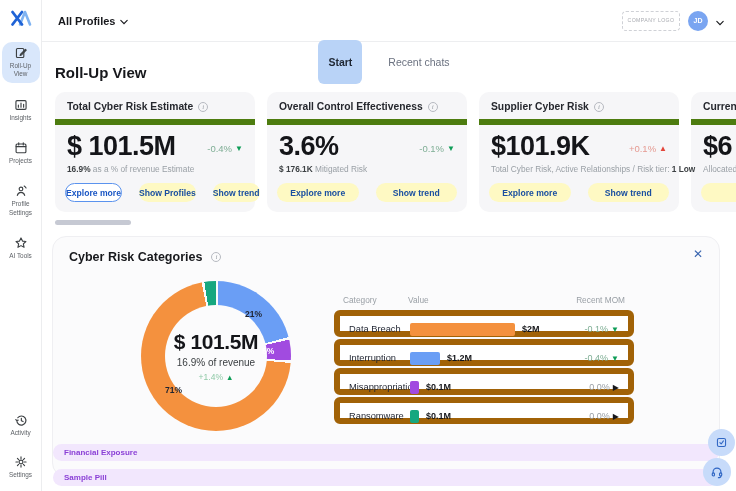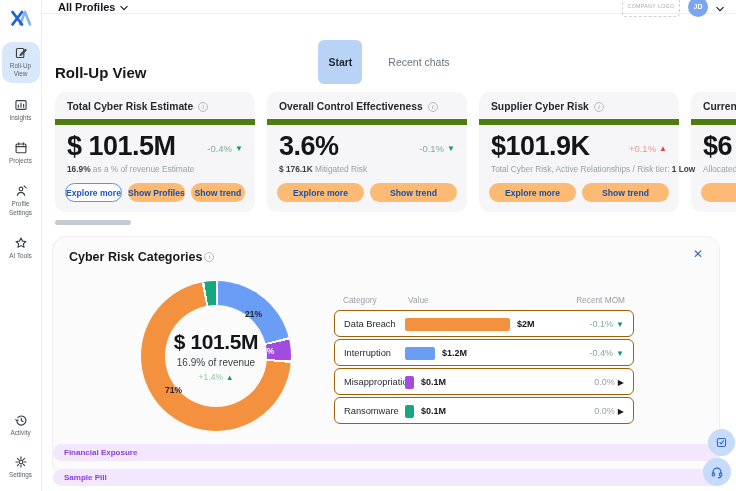--- a/index.html
+++ b/index.html
@@ -17,21 +17,21 @@
               align-items:center; cursor:pointer; }
   .nav-item.active { background:#D9E7FB; }
   .nav-icon { width:14px; height:14px; display:flex; align-items:center; justify-content:center; }
   .nav-icon svg { width:14px; height:14px; stroke:#3C4043; fill:none; stroke-width:1.3;
                   stroke-linecap:round; stroke-linejoin:round; }
   .nav-label { font-size:6.4px; line-height:1.3; color:#5F6368; text-align:center; margin-top:2px; }
   .sidebar-bottom { margin-top:auto; margin-bottom:8px; display:flex; flex-direction:column; gap:9px; }
 
   
   .main { position:absolute; left:42px; top:0; width:694px; height:491px; }
-  .topbar { position:absolute; left:0; top:0; width:100%; height:14px;
+  .topbar { position:absolute; left:0; top:0; width:100%; height:42px;
             border-bottom:1px solid #EDEEF0; display:flex; align-items:center; }
   .profile-selector { margin-left:16px; font-size:11px; font-weight:bold; color:#17181C;
                       display:flex; align-items:center; gap:5px; cursor:pointer; }
   .chev svg { width:8px; height:6px; stroke:#17181C; fill:none; stroke-width:1.4; stroke-linecap:round; }
   .topbar-right { margin-left:auto; margin-right:12px; display:flex; align-items:center; gap:8px; }
   .company-logo { width:58px; height:20px; border:1px dashed #CFD1D6; border-radius:4px;
                   display:flex; align-items:center; justify-content:center; text-align:center;
                   font-size:5.2px; letter-spacing:.4px; color:#A9ABB1; line-height:1.3; padding:0 4px; }
   .avatar { width:20px; height:20px; border-radius:50%; background:#7AA5F1; color:#fff;
             font-size:7px; font-weight:bold; display:flex; align-items:center; justify-content:center; }
@@ -56,33 +56,33 @@
                color:#9AA0A6; font-size:7px; line-height:9px; text-align:center;
                font-family:"Liberation Serif",serif; font-style:italic; flex:0 0 auto; }
   .card-body { position:relative; padding:6px 12px 0; flex:1; }
   .card-value { font-size:27px; font-weight:bold; letter-spacing:-.5px; color:#141519; }
   .card-sub { font-size:8.3px; color:#9AA0A6; margin-top:2px; white-space:nowrap; }
   .card-sub b { color:#3C4043; }
   .card-change { position:absolute; right:12px; top:18px; font-size:9.5px; display:flex; gap:3px; align-items:center; }
   .chg-down .pct { color:#7FAE95; } .chg-down .arw { color:#0F9D58; font-size:8px; }
   .chg-up .pct { color:#E59A92; } .chg-up .arw { color:#E3453A; font-size:8px; }
   .chg-flat .pct { color:#9AA0A6; } .chg-flat .arw { color:#17181C; font-size:8px; }
-  .card-buttons { display:flex; gap:6px; padding:0 10px 10px; margin-top:auto; }
+  .card-buttons { display:flex; gap:17px; padding:0 10px 10px; margin-top:auto; }
   .btn { flex:1; height:19px; border-radius:10px; border:none; font-size:8.6px; font-weight:bold;
-         color:#1A4FA0; background:#fdba74; cursor:pointer;
+         color:#1A4FA0; background:#fef9c3; cursor:pointer;
          font-family:"Liberation Sans","DejaVu Sans",sans-serif; white-space:nowrap; }
   .btn.outline { background:#fff; border:1.4px solid #5B93EE; color:#1A56C4; }
 
   .hscroll-thumb { position:absolute; left:13px; top:220px; width:76px; height:5px;
                    border-radius:3px; background:#C6C9D3; cursor:pointer; }
 
   
   .panel { position:absolute; left:10px; top:236px; width:668px; height:241px;
            background:#FBFBFC; border:1px solid #EFEFF2; border-radius:14px; }
-  .panel-head { position:absolute; left:16px; top:13px; display:flex; align-items:center; gap:2px; }
+  .panel-head { position:absolute; left:16px; top:13px; display:flex; align-items:center; gap:9px; }
   .panel-title { font-size:12.5px; font-weight:bold; color:#17181C; }
   .panel-close { position:absolute; right:16px; top:10px; font-size:12px; font-weight:bold;
                  color:#3A66B0; cursor:pointer; }
 
   
   .donut-wrap { position:absolute; left:88px; top:44px; width:150px; height:150px; }
   .donut { position:absolute; inset:0; border-radius:50%; }
   .donut::after { content:""; position:absolute; inset:24px; border-radius:50%; background:#FBFBFC; }
   .donut-center { position:absolute; inset:0; display:flex; flex-direction:column; align-items:center;
                   justify-content:center; z-index:2; text-align:center; }
@@ -93,21 +93,21 @@
   .donut-label { position:absolute; z-index:3; font-size:8.5px; font-weight:bold; color:#1F2430; }
   .dl-71 { left:24px; top:104px; }
   .dl-21 { left:104px; top:28px; }
   .dl-5  { left:121px; top:65px; color:#fff; }
 
   
   .risk-table { position:absolute; left:281px; top:58px; width:300px; }
   .thead { position:relative; height:15px; font-size:8.3px; color:#9AA0A6; }
   .th-cat { position:absolute; left:9px; } .th-val { position:absolute; left:74px; }
   .th-chg { position:absolute; right:9px; }
-  .trow { position:relative; height:27px; background:#fff; border:1px solid #a16207;
+  .trow { position:relative; height:27px; background:#fff; border:6px solid #a16207;
           border-radius:6px; margin-bottom:2px; }
   .t-cat { position:absolute; left:9px; top:8px; font-size:9.3px; color:#1F2430; }
   .t-bar { position:absolute; left:70px; top:6.5px; height:13px; border-radius:2px; }
   .t-val { position:absolute; top:8px; font-size:9px; font-weight:bold; color:#141519; }
   .t-chg { position:absolute; right:9px; top:8px; font-size:9px; display:flex; gap:3px; align-items:center; }
 
   
   .pills { position:absolute; left:0; right:0; top:207px; display:flex; justify-content:center; gap:8px;flex-direction:column; }
   .pill { background:#F2E7FD; color:#8A3FD6; font-size:8px; font-weight:bold;
           padding:4px 11px; border-radius:9px; cursor:pointer; white-space:nowrap; }

